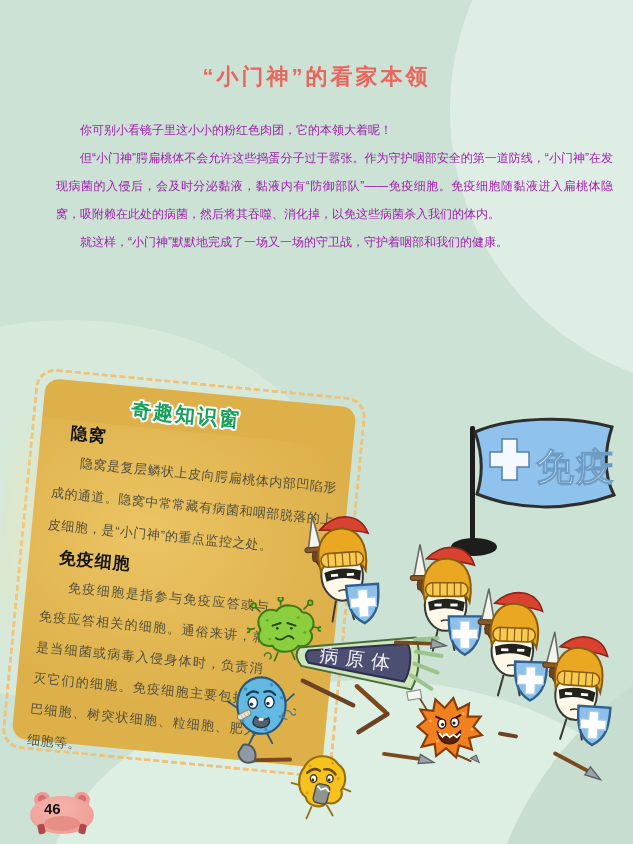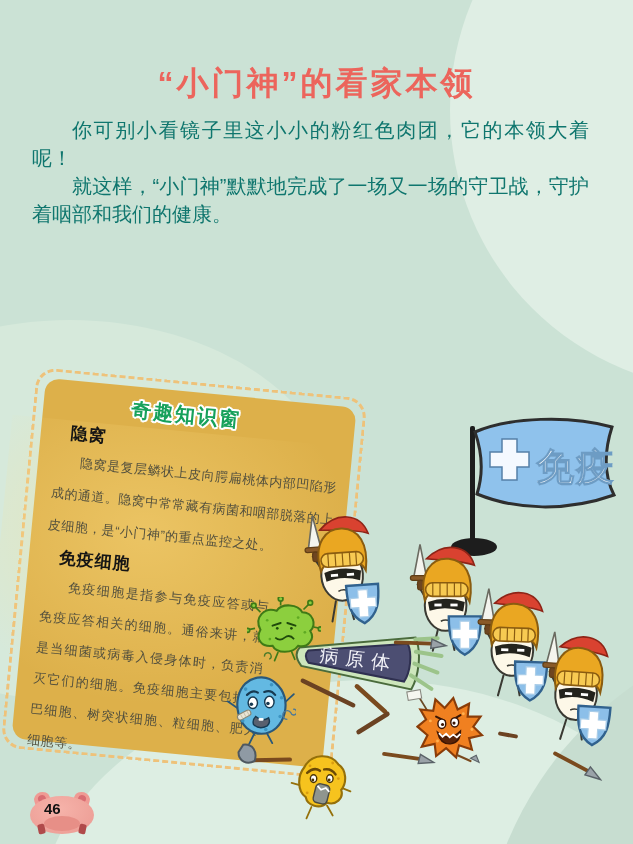--- a/index.html
+++ b/index.html
@@ -12,26 +12,26 @@
   
   .blob { position:absolute; border-radius:50%; }
   .blob1 { left:450px; top:-170px; width:560px; height:560px; background:#dfeee4; }
   .blob2 { left:-200px; top:320px; width:540px; height:380px; background:#d6e9db; }
   .blob3 { left:40px;  top:680px; width:660px; height:470px; background:#ddeee3; }
   .blob4 { left:480px; top:620px; width:720px; height:720px; background:#c7ddd0; }
 
   
   .title {
     position:absolute; top:62px; left:0; width:100%;
-    text-align:center; font-size:32px; font-weight:bold;
+    text-align:center; font-size:22px; font-weight:bold;
     letter-spacing:3px; color:#ec655c;
   }
   .bodytext {
-    position:absolute; left:32px; top:116px; width:557px;
-    font-size:20px; line-height:28px; color:#0f766e;
+    position:absolute; left:56px; top:116px; width:557px;
+    font-size:12px; line-height:28px; color:#a21caf;
     text-align:justify;
   }
   .bodytext p { text-indent:2em; }
 
   
   .kbox {
     position:absolute; left:28px; top:392px; width:312px; height:362px;
     background:#ddb04a; border-radius:14px;
     transform:rotate(5.5deg); transform-origin:center;
     padding:8px 12px 0 16px;
@@ -130,20 +130,21 @@
       <path d="M46,104 Q52,101 58,104" stroke="#3a3a33" stroke-width="2" fill="none"></path>
       <path d="M56,98 L96,98 C96,120 94,136 76,146 C58,136 56,120 56,98 Z" fill="#8cbfe9" stroke="#31628e" stroke-width="3"></path>
       <path d="M70,104 h12 v10 h10 v12 h-10 v12 h-12 v-12 h-10 v-12 h10 Z" fill="#ffffff" stroke="#aacde8" stroke-width="1.5"></path>
     </g>
   </defs>
 </svg>
 
 <h1 class="title">“小门神”的看家本领</h1>
 <div class="bodytext">
   <p>你可别小看镜子里这小小的粉红色肉团，它的本领大着呢！</p>
+  <p>但“小门神”腭扁桃体不会允许这些捣蛋分子过于嚣张。作为守护咽部安全的第一道防线，“小门神”在发现病菌的入侵后，会及时分泌黏液，黏液内有“防御部队”——免疫细胞。免疫细胞随黏液进入扁桃体隐窝，吸附赖在此处的病菌，然后将其吞噬、消化掉，以免这些病菌杀入我们的体内。</p>
   <p>就这样，“小门神”默默地完成了一场又一场的守卫战，守护着咽部和我们的健康。</p>
 </div>
 
 <div class="kbox">
   <div class="inner">
     <span class="badge">奇趣知识窗</span>
     <div class="ktitle">隐窝</div>
     <div class="ktext">隐窝是复层鳞状上皮向腭扁桃体内部凹陷形成的通道。隐窝中常常藏有病菌和咽部脱落的上皮细胞，是“小门神”的重点监控之处。</div>
     <div class="ktitle">免疫细胞</div>
     <div class="ktext narrow">免疫细胞是指参与免疫应答或与免疫应答相关的细胞。通俗来讲，就是当细菌或病毒入侵身体时，负责消灭它们的细胞。免疫细胞主要包括淋巴细胞、树突状细胞、粒细胞、肥大细胞等。</div>

